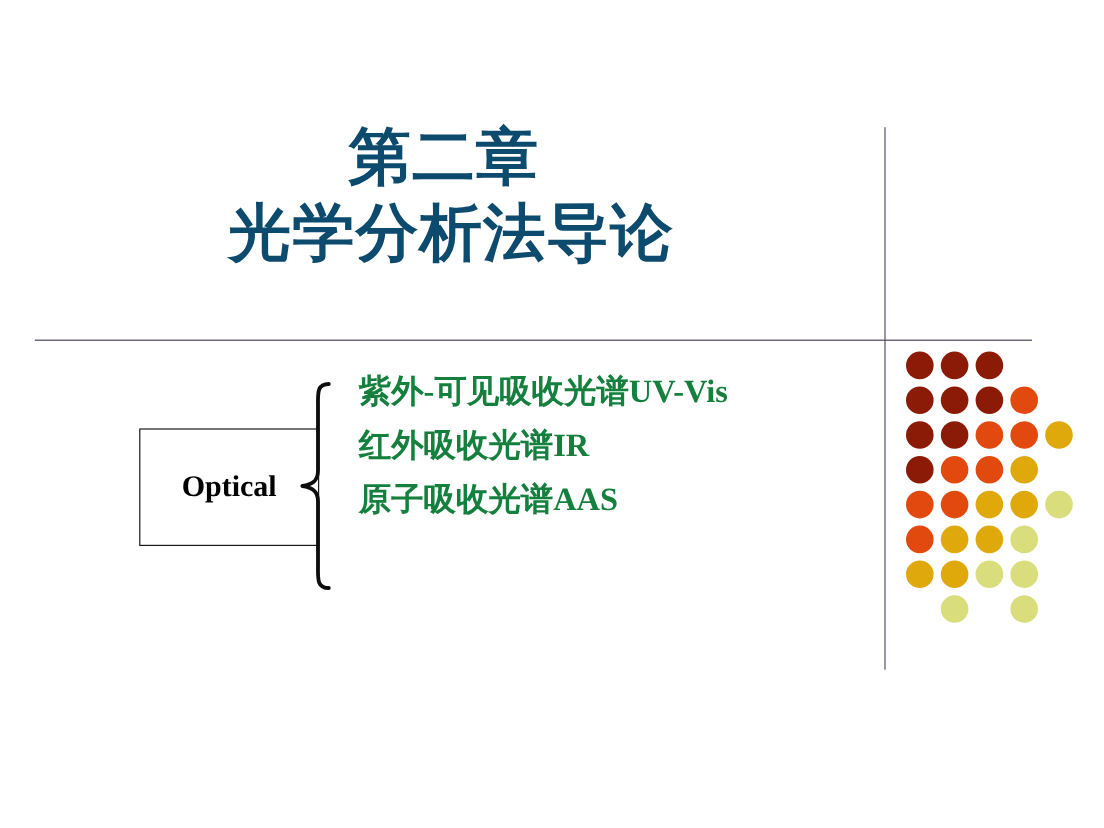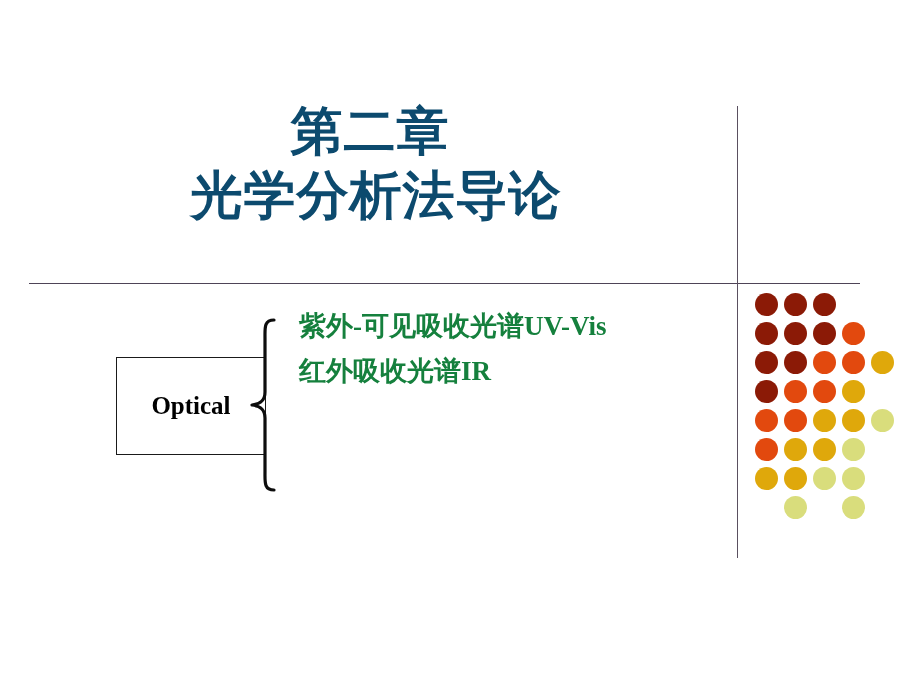--- a/index.html
+++ b/index.html
@@ -142,20 +142,21 @@
     <div class="oa-line">Optical</div>
   </div>
 
   <svg id="brace" viewBox="0 0 30 178" preserveAspectRatio="none">
     <path d="M26 4 C16 4, 17 12, 17 22 L17 76 C17 85, 12 88, 4 89 C12 90, 17 93, 17 102 L17 156 C17 166, 16 174, 26 174" fill="none" stroke="#0D0D0D" stroke-width="3.2" stroke-linecap="round" stroke-linejoin="round"></path>
   </svg>
 
   <div id="list">
     <div class="list-item">紫外-可见吸收光谱UV-Vis</div>
     <div class="list-item">红外吸收光谱IR</div>
+    <div class="list-item">原子吸收光谱AAS</div>
   </div>
 
   <div id="dots">
       <div class="dot" style="left: 0px; top: 0px; width: 23px; height: 23px; background: rgb(139, 26, 6);"></div>
       <div class="dot" style="left: 29px; top: 0px; width: 23px; height: 23px; background: rgb(139, 26, 6);"></div>
       <div class="dot" style="left: 58px; top: 0px; width: 23px; height: 23px; background: rgb(139, 26, 6);"></div>
       <div class="dot" style="left: 0px; top: 29px; width: 23px; height: 23px; background: rgb(139, 26, 6);"></div>
       <div class="dot" style="left: 29px; top: 29px; width: 23px; height: 23px; background: rgb(139, 26, 6);"></div>
       <div class="dot" style="left: 58px; top: 29px; width: 23px; height: 23px; background: rgb(139, 26, 6);"></div>
       <div class="dot" style="left: 87px; top: 29px; width: 23px; height: 23px; background: rgb(226, 73, 14);"></div>

